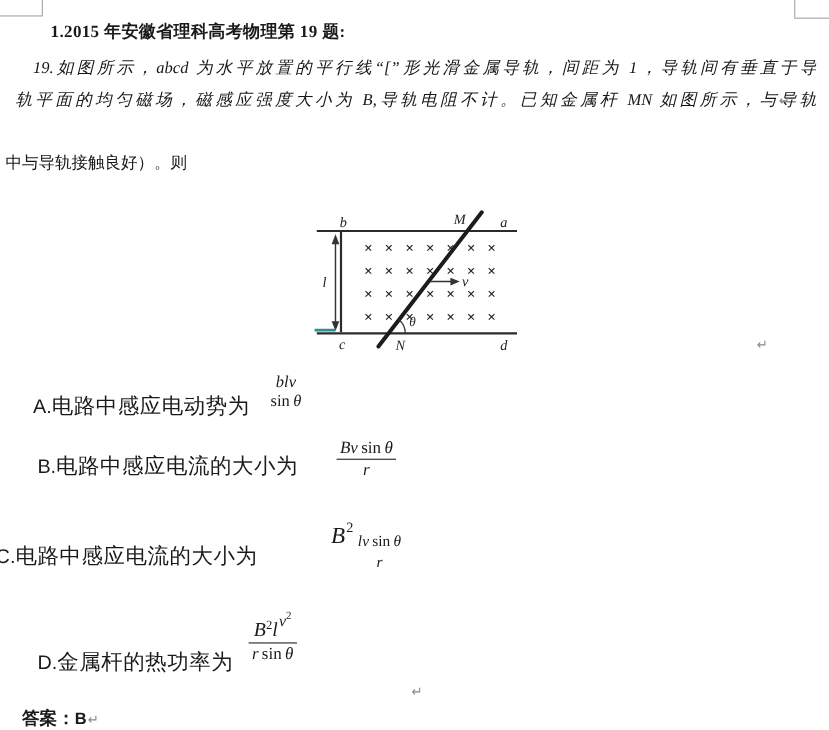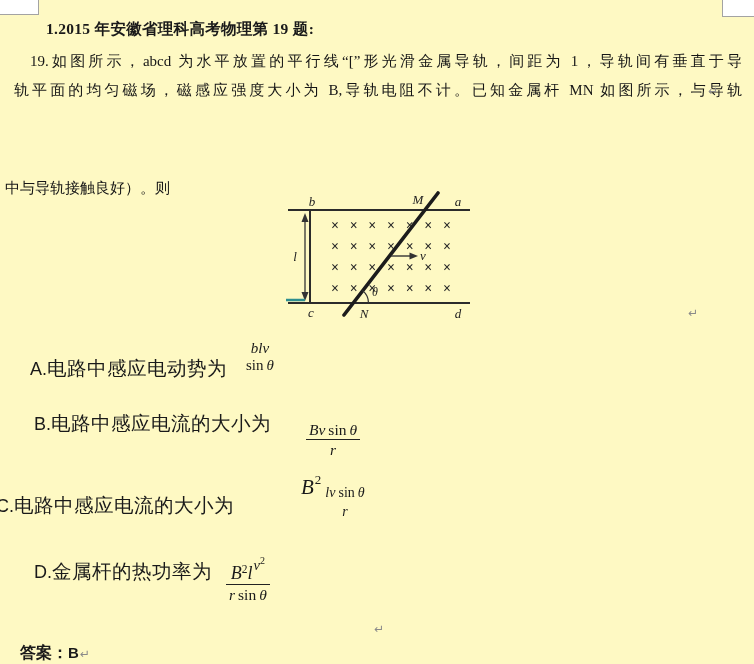--- a/index.html
+++ b/index.html
@@ -1,26 +1,26 @@
 <!DOCTYPE html>
 <html><head>
 <meta charset="utf-8">
 <style>
   html,body{margin:0;padding:0;background:#e9e9e9;}
   .page{
-    position:relative;width:754px;height:664px;background:#fef9c3;
+    position:relative;width:754px;height:664px;background:#ffffff;
     overflow:hidden;font-family:"Liberation Serif","DejaVu Serif",serif;color:#1a1a1a;
   }
   .abs{position:absolute;}
   
   .crop{position:absolute;border:1px solid #a3a3a3;background:#fff;}
   
   .title{font-weight:bold;font-size:15.5px;white-space:nowrap;letter-spacing:0.3px;}
   .bline{font-size:15px;white-space:nowrap;color:#161616;}
-  .just{white-space:normal;text-align:justify;text-align-last:justify;overflow:hidden;height:20px;}
+  .just{white-space:normal;text-align:justify;text-align-last:justify;overflow:hidden;height:20px;font-style:italic;}
   .pilcrow{position:absolute;color:#8a8a8a;font-size:12px;font-family:"DejaVu Sans",sans-serif;}
   
   .opt-label{font-family:"Liberation Sans","DejaVu Sans",sans-serif;font-size:18px;}
   .opt-text{font-size:19.5px;letter-spacing:0.5px;text-align:right;}
   .optrow{white-space:nowrap;}
   
   .it{font-style:italic;}
   .frac{display:inline-flex;flex-direction:column;align-items:center;font-size:15.5px;}
   .frac .num,.frac .den{padding:0 3px;white-space:nowrap;line-height:17px;}
   .fbar{width:100%;border-top:1.6px solid #222;margin:1px 0;}
@@ -51,21 +51,21 @@
 
 <div class="page">
 
   <div class="crop" style="left:-1px;top:-1px;width:38px;height:14px;"></div>
   <div class="crop" style="left:722px;top:-1px;width:33px;height:16px;"></div>
 
   <div class="abs title" style="left:46px;top:19px;">1.2015 年安徽省理科高考物理第 19 题:</div>
 
   <div class="abs bline just" style="left:30px;top:52px;width:712px;">19.如图所示，abcd 为水平放置的平行线“[”形光滑金属导轨，间距为 1，导轨间有垂直于导</div>
   <div class="abs bline just" style="left:14px;top:81px;width:728px;">轨平面的均匀磁场，磁感应强度大小为 B,导轨电阻不计。已知金属杆 MN 如图所示，与导轨</div>
-  <div class="abs bline" style="left:5px;top:139px;margin-top:40px;">中与导轨接触良好）。则</div>
+  <div class="abs bline" style="left:5px;top:139px;">中与导轨接触良好）。则</div>
 
   <span class="pilcrow" style="left:708px;top:84px;">↵</span>
   <span class="pilcrow" style="left:688px;top:306px;">↵</span>
   <span class="pilcrow" style="left:374px;top:622px;">↵</span>
 
   <svg class="abs" style="left:275px;top:188px;" width="206" height="133" viewBox="0 0 206 133">
 
     <line x1="13" y1="22" x2="195" y2="22" stroke="#2b2b2b" stroke-width="2"></line>
     <line x1="13" y1="115" x2="195" y2="115" stroke="#2b2b2b" stroke-width="2"></line>
     <line x1="35" y1="23" x2="35" y2="114" stroke="#2b2b2b" stroke-width="2"></line>
@@ -102,39 +102,39 @@
     <span class="opt-label">A.</span><span class="opt-text">电路中感应电动势为</span>
   </div>
   <div class="abs frac" style="left:243px;top:340px;font-size:15px;">
     <span class="num it">blv</span>
     <span class="den"><span class="fn">sin</span><span class="it">θ</span></span>
   </div>
 
   <div class="abs optrow" style="left:34px;top:410px;">
     <span class="opt-label">B.</span><span class="opt-text">电路中感应电流的大小为</span>
   </div>
-  <div class="abs frac" style="left:306px;top:421px;align-items:center;">
+  <div class="abs frac" style="left:306px;top:399px;align-items:center;">
     <span class="num"><span class="it">Bv</span><span class="fn sp">sin</span><span class="it">θ</span></span>
     <span class="fbar"></span>
     <span class="den it">r</span>
   </div>
 
   <div class="abs optrow" style="left:-4px;top:492px;">
     <span class="opt-label">C.</span><span class="opt-text">电路中感应电流的大小为</span>
   </div>
   <div class="abs cformula" style="left:301px;top:476px;">
     <span class="c-base it">B</span>
     <span class="c-exp">2</span>
     <span class="c-stack">
       <span class="num"><span class="it">lv</span><span class="fn sp">sin</span><span class="it">θ</span></span>
       <span class="den it">r</span>
     </span>
   </div>
 
-  <div class="abs optrow" style="left:34px;top:558px;">
+  <div class="abs optrow" style="left:34px;top:588px;">
     <span class="opt-label">D.</span><span class="opt-text">金属杆的热功率为</span>
   </div>
   <div class="abs frac" style="left:226px;top:561px;">
     <span class="num dnum"><span class="d-big it">B</span><sup class="d-exp">2</sup><span class="d-big it">l</span><span class="dsup"><span class="it">v</span><sup>2</sup></span></span>
     <span class="fbar"></span>
     <span class="den"><span class="it">r</span><span class="fn sp">sin</span><span class="it">θ</span></span>
   </div>
 
   <div class="abs" style="left:20px;top:643px;white-space:nowrap;">
     <span class="ans-label">答案：</span><span class="ans-value">B</span><span class="pilcrow" style="position:static;margin-left:1px;">↵</span>

